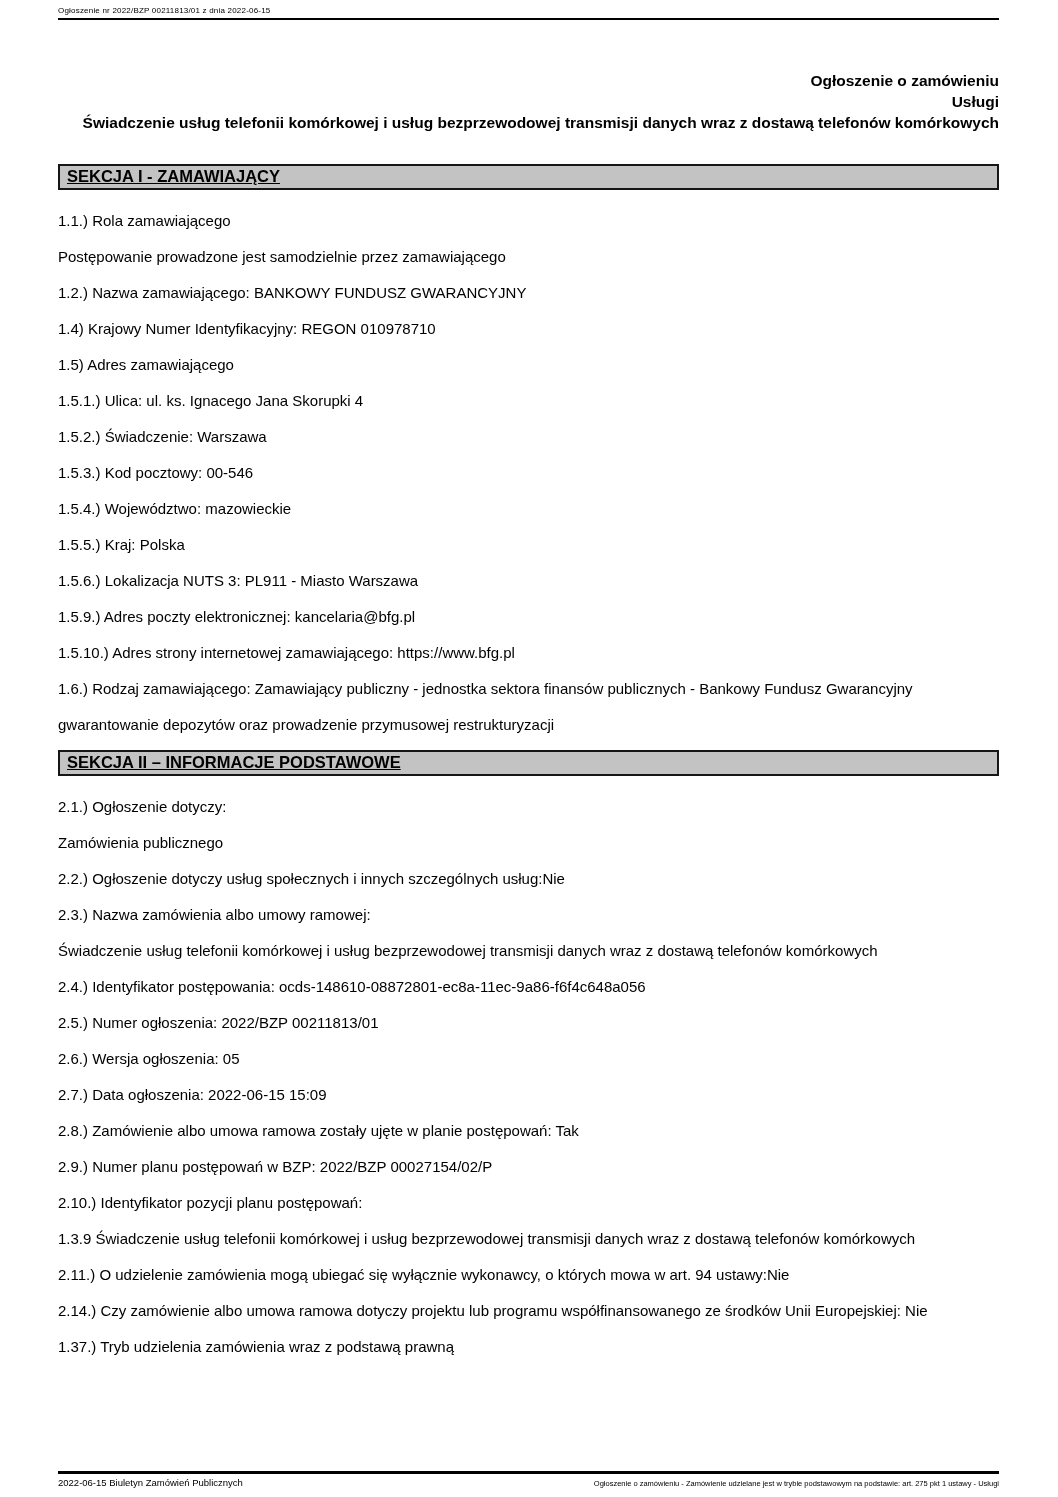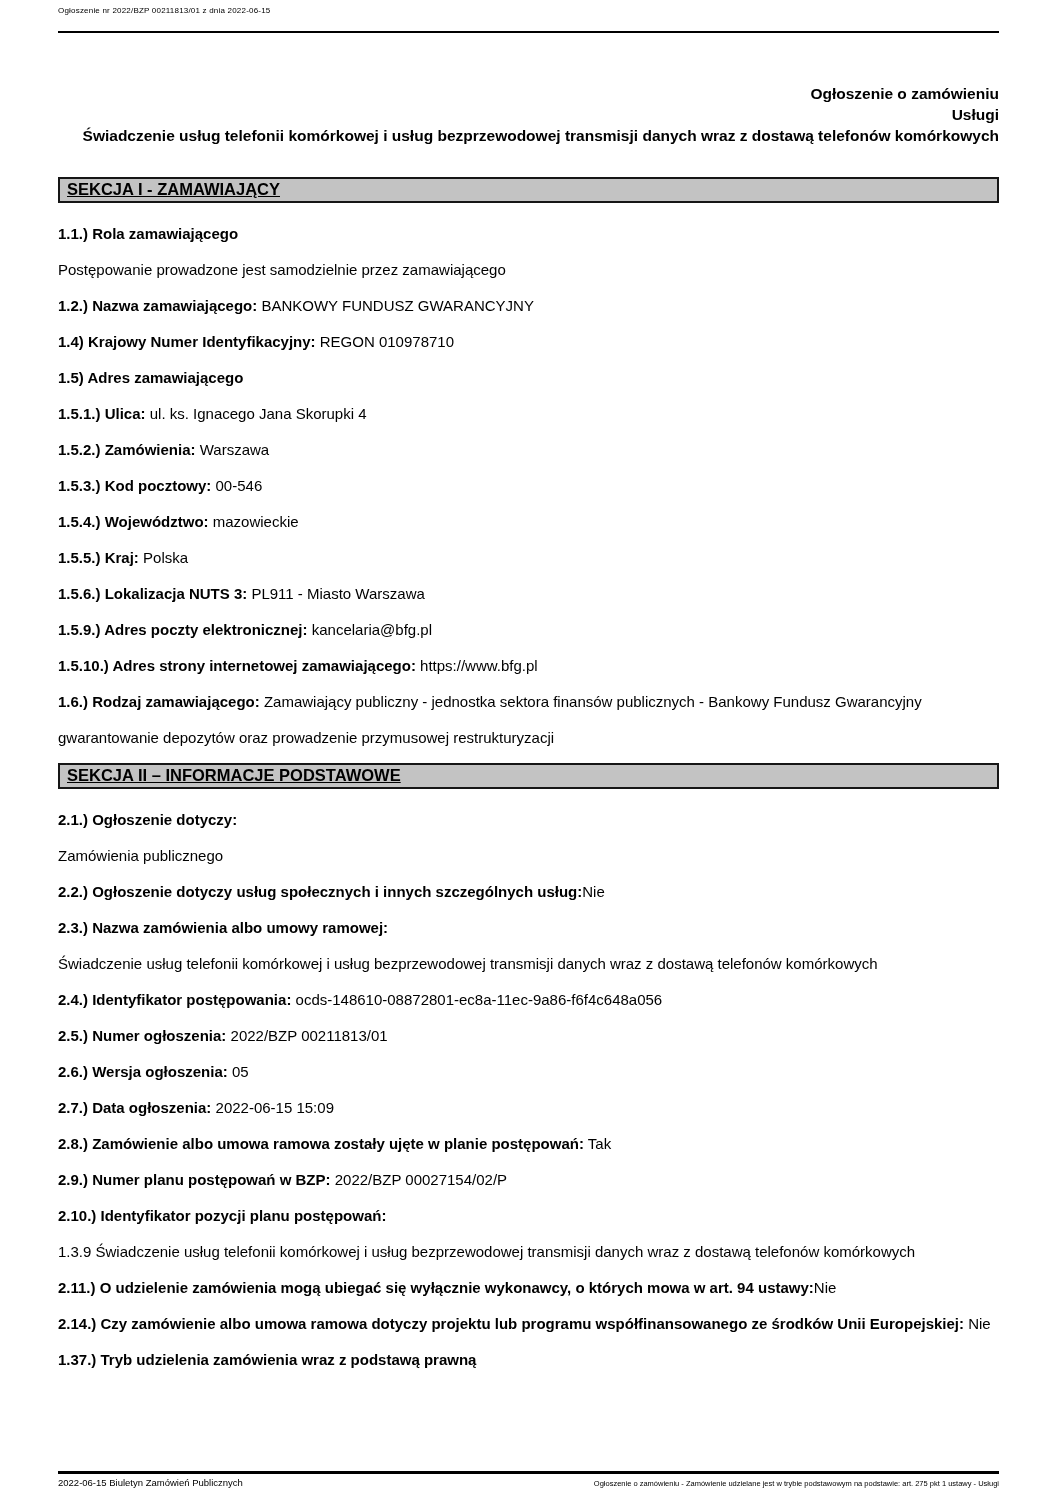--- a/index.html
+++ b/index.html
@@ -17,21 +17,21 @@
   }
   .page {
     position: absolute;
     top: 0; left: 0; right: 0; bottom: 0;
     padding: 6px 59px 0 58px;
   }
   .page-header-text {
     font-size: 8px;
     letter-spacing: 0.2px;
     display: block;
-    padding-bottom: 16px;
+    padding-bottom: 3px;
   }
   .top-rule {
     border-top: 2.5px solid #000000;
     height: 0;
   }
   .title {
     margin: 50px auto 31px auto;
     text-align: right;
     font-weight: bold;
     font-size: 15.5px;
@@ -45,21 +45,21 @@
     font-size: 16.5px;
     line-height: 19px;
     padding: 1px 6px 2px 7px;
     text-decoration: underline;
   }
   .item {
     font-size: 15px;
     line-height: 22px;
     margin: 14px 0;
   }
-  .item strong { font-weight: bold; }
+  .item strong { font-weight: normal; }
   .footer {
     position: absolute;
     left: 58px;
     right: 59px;
     bottom: 9px;
     border-top: 3px solid #000000;
     padding-top: 3px;
     display: flex;
     justify-content: space-between;
     align-items: baseline;
@@ -86,21 +86,21 @@
     <div class="section-bar">
       <span>SEKCJA I - ZAMAWIAJĄCY</span>
     </div>
     <div>
           <p class="item"><strong>1.1.) Rola zamawiającego</strong></p>
           <p class="item"><span>Postępowanie prowadzone jest samodzielnie przez zamawiającego</span></p>
           <p class="item"><strong>1.2.) Nazwa zamawiającego:</strong><span> BANKOWY FUNDUSZ GWARANCYJNY</span></p>
           <p class="item"><strong>1.4) Krajowy Numer Identyfikacyjny:</strong><span> REGON 010978710</span></p>
           <p class="item"><strong>1.5) Adres zamawiającego</strong></p>
           <p class="item"><strong>1.5.1.) Ulica:</strong><span> ul. ks. Ignacego Jana Skorupki 4</span></p>
-          <p class="item"><strong>1.5.2.) Zamówienia:</strong><span> Warszawa</span></p>
+          <p class="item"><strong>1.5.2.) Świadczenie:</strong><span> Warszawa</span></p>
           <p class="item"><strong>1.5.3.) Kod pocztowy:</strong><span> 00-546</span></p>
           <p class="item"><strong>1.5.4.) Województwo:</strong><span> mazowieckie</span></p>
           <p class="item"><strong>1.5.5.) Kraj:</strong><span> Polska</span></p>
           <p class="item"><strong>1.5.6.) Lokalizacja NUTS 3:</strong><span> PL911 - Miasto Warszawa</span></p>
           <p class="item"><strong>1.5.9.) Adres poczty elektronicznej:</strong><span> kancelaria@bfg.pl</span></p>
           <p class="item"><strong>1.5.10.) Adres strony internetowej zamawiającego:</strong><span> https://www.bfg.pl</span></p>
           <p class="item"><strong>1.6.) Rodzaj zamawiającego:</strong><span> Zamawiający publiczny - jednostka sektora finansów publicznych - Bankowy Fundusz Gwarancyjny</span></p>
           <p class="item"><span>gwarantowanie depozytów oraz prowadzenie przymusowej restrukturyzacji</span></p>
         </div>
   </section>

